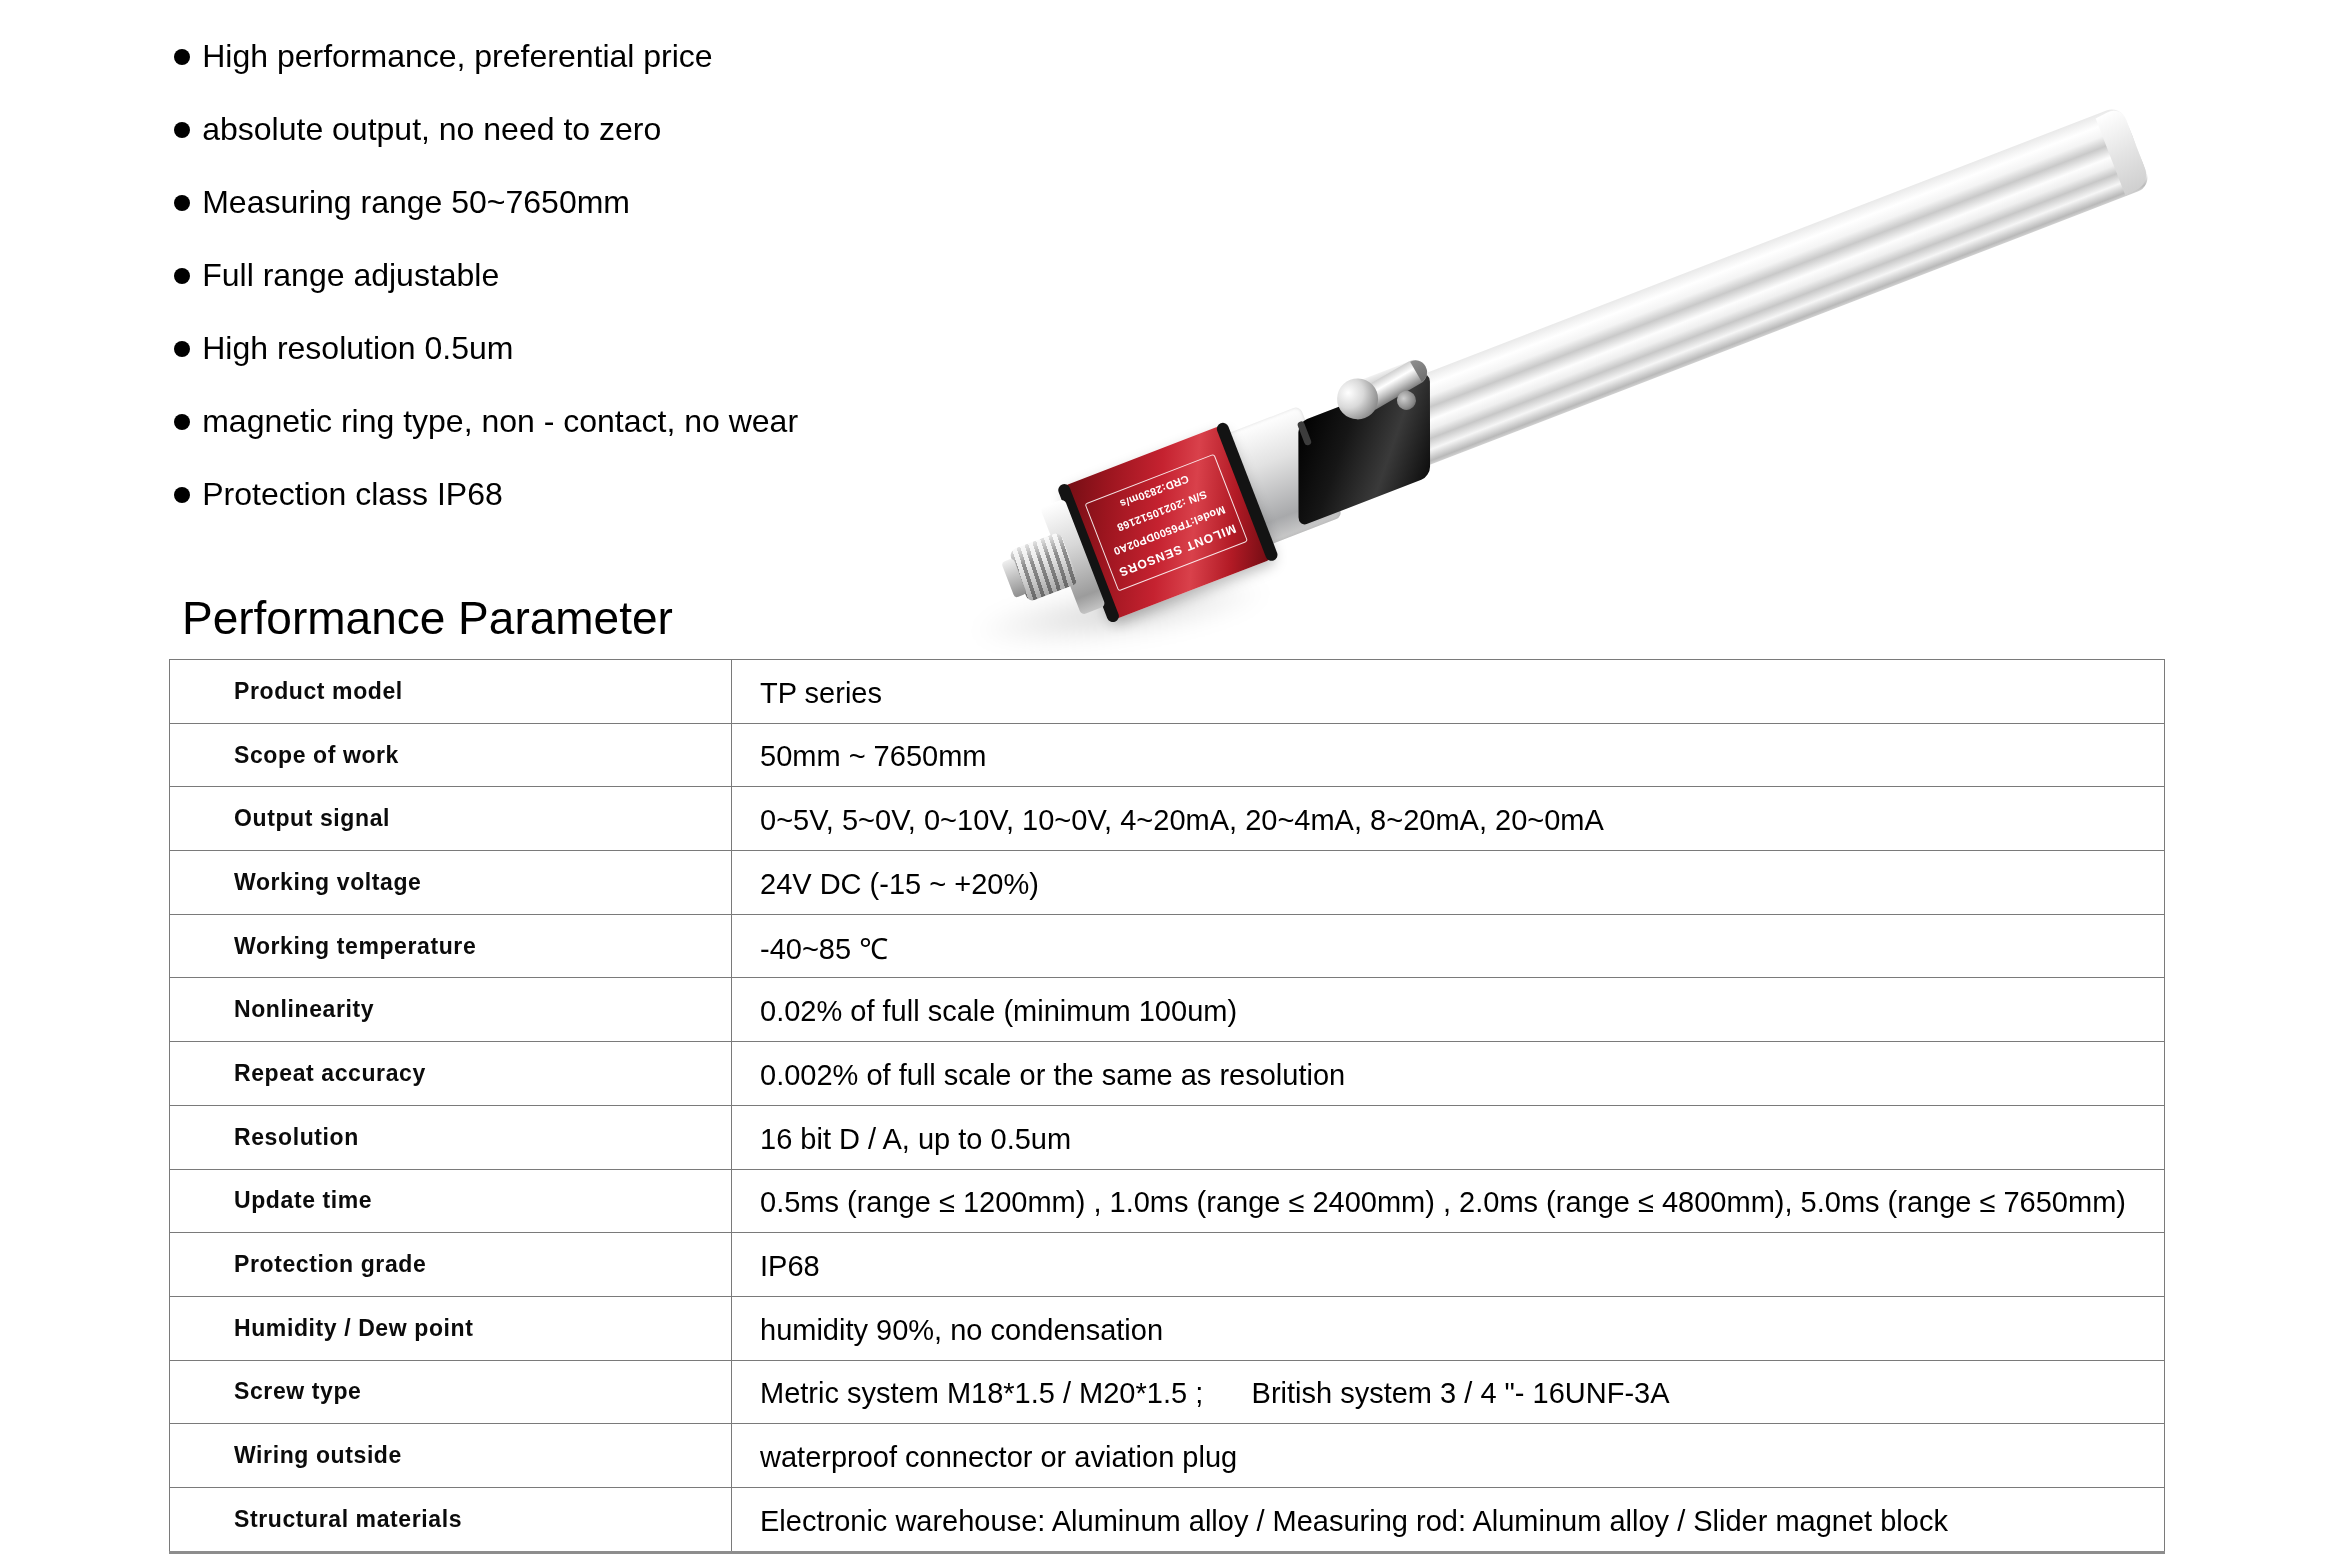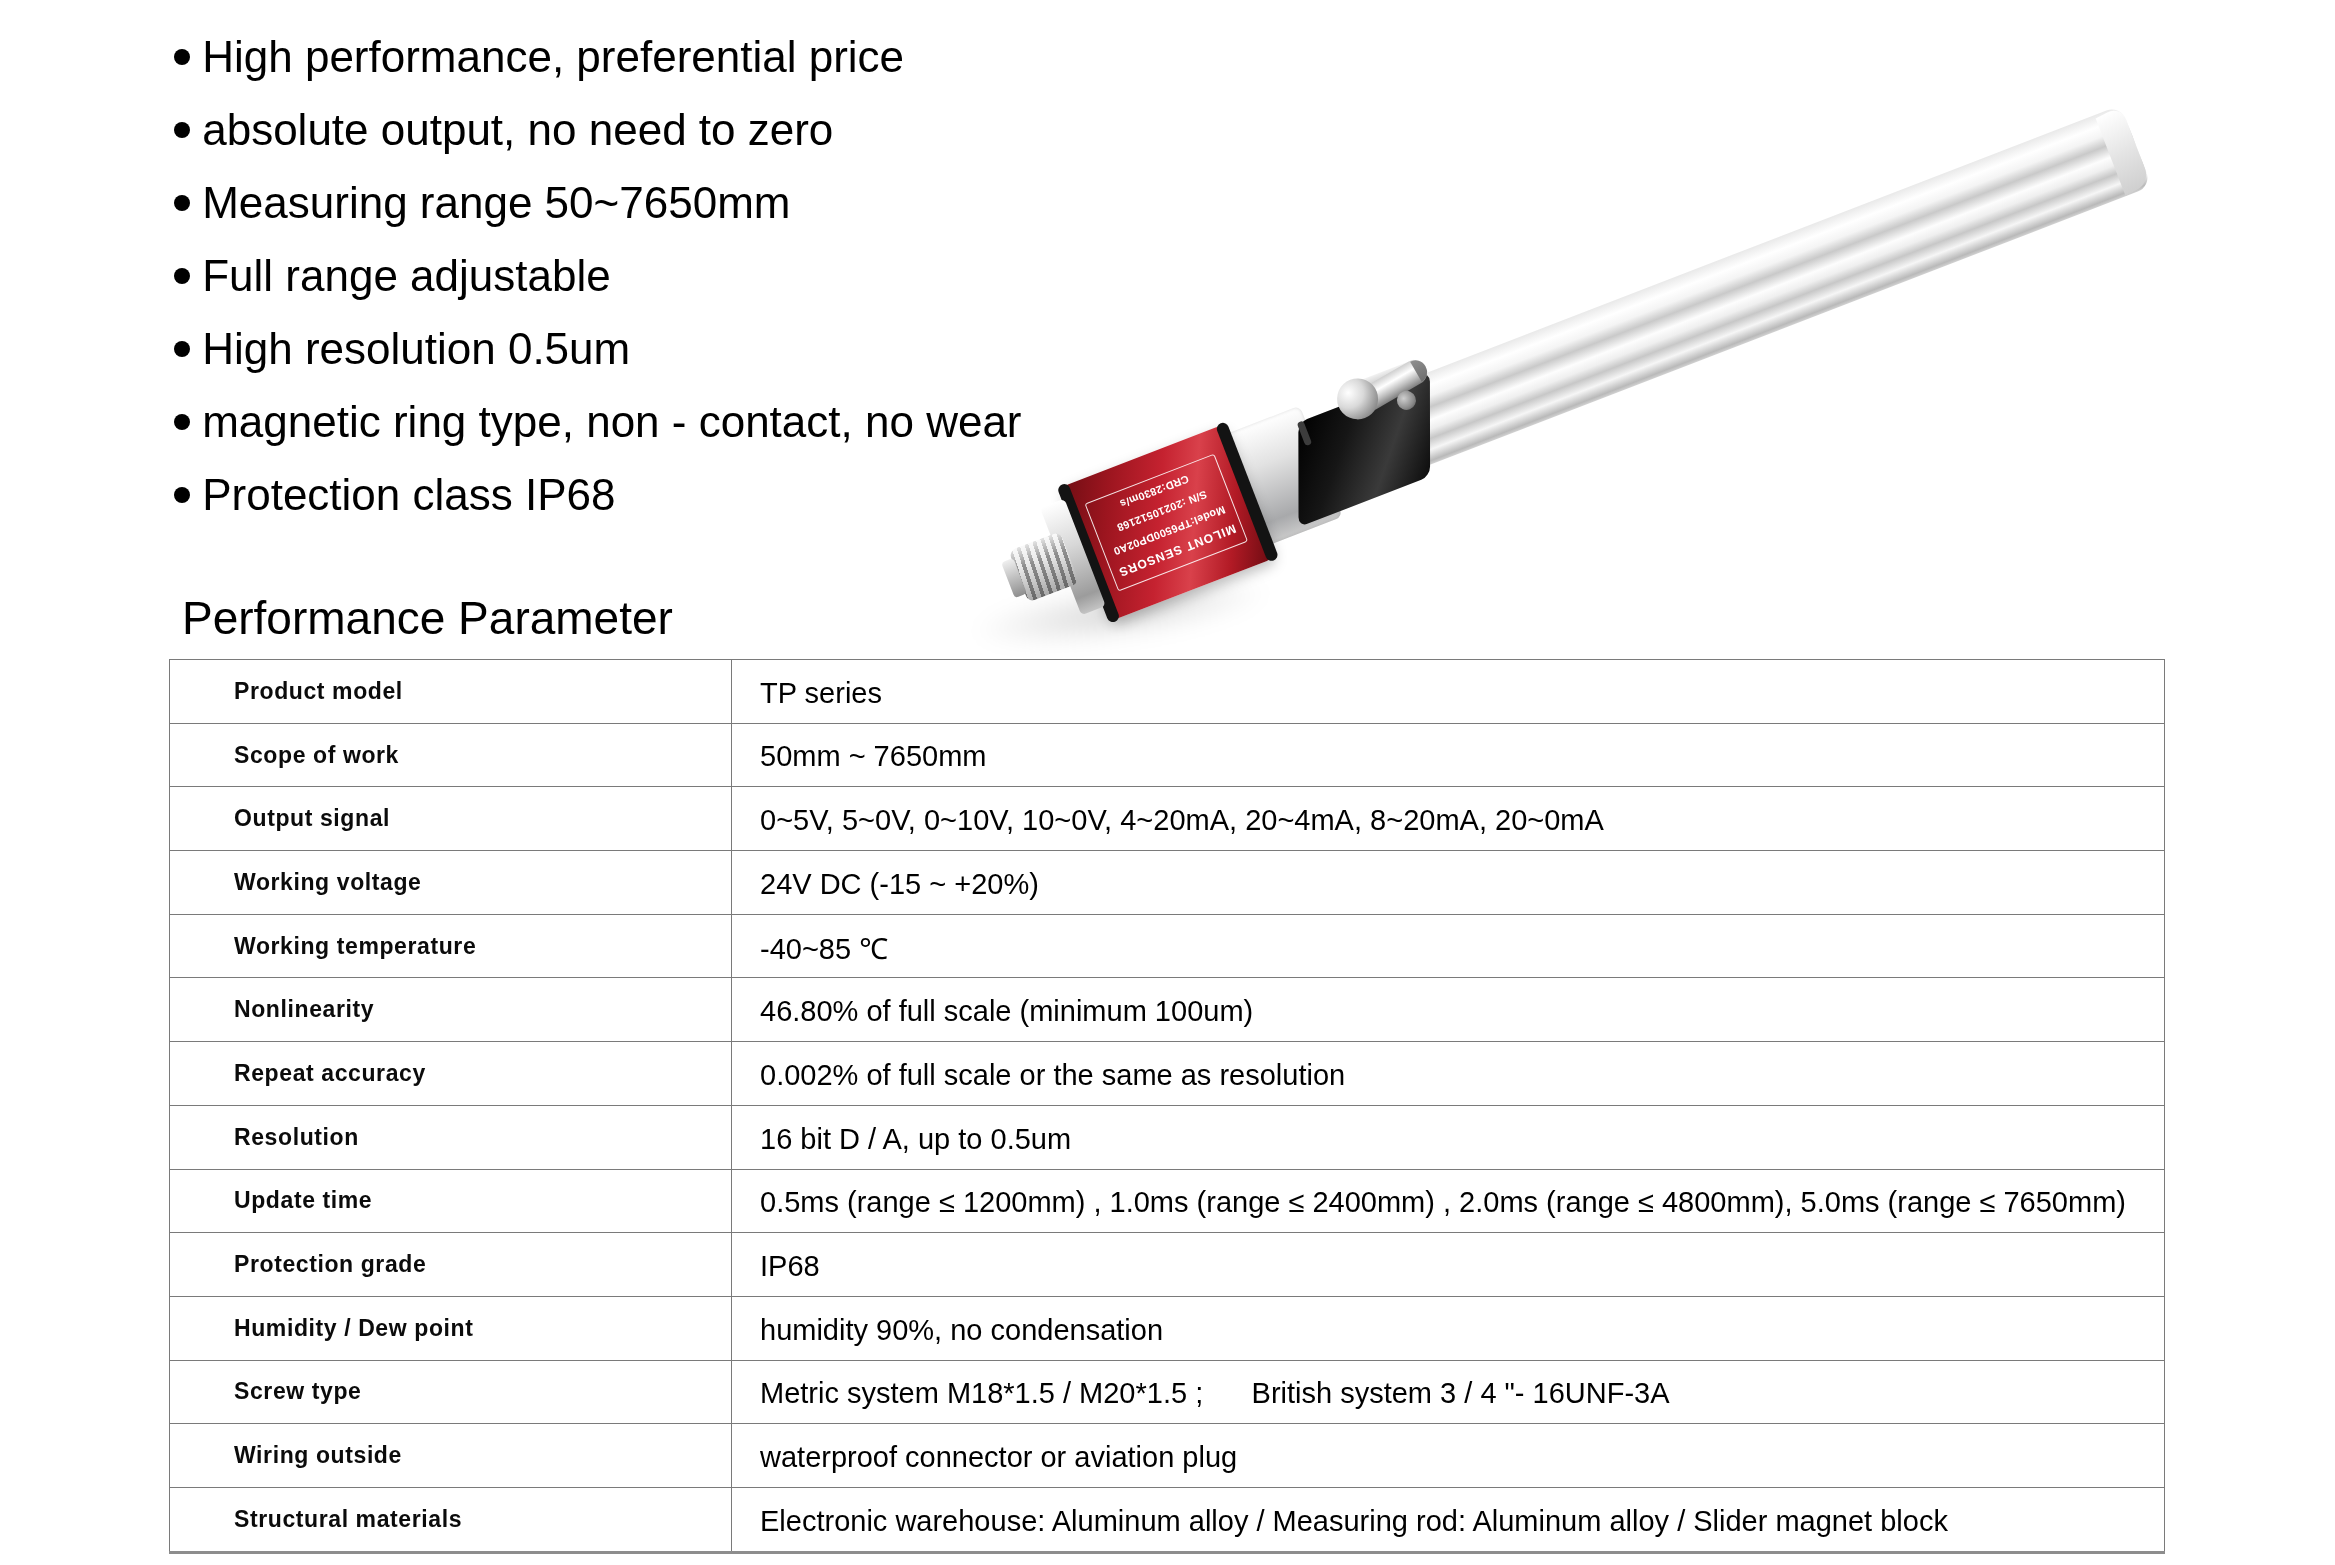--- a/index.html
+++ b/index.html
@@ -3,21 +3,21 @@
 <meta charset="utf-8">
 <style>
   html,body{margin:0;padding:0;background:#fff;}
   #canvas{
     position:relative;width:2335px;height:1566px;background:#ffffff;overflow:hidden;
     font-family:"Liberation Sans", sans-serif;color:#000;
   }
 
   
   .features{position:absolute;left:174px;top:20px;list-style:none;margin:0;padding:0;}
-  .features li{height:73px;display:flex;align-items:center;font-size:44px;line-height:73px;white-space:nowrap;}
+  .features li{height:73px;display:flex;align-items:center;font-size:32px;line-height:73px;white-space:nowrap;}
   .features .dot{width:16px;height:16px;border-radius:50%;background:#000;margin-right:12.2px;flex:0 0 auto;}
 
   
   .section-title{position:absolute;left:182px;top:591px;font-size:46px;font-weight:400;white-space:nowrap;}
 
   
   table.params{
     position:absolute;left:169px;top:659px;width:1996px;
     border-collapse:collapse;table-layout:fixed;
     border:1.9px solid #767676;border-bottom:3.8px solid #8d8d8d;
@@ -194,21 +194,21 @@
       <tr>
         <td class="plabel">Working voltage</td>
         <td class="pvalue">24V DC (-15 ~ +20%)</td>
       </tr>
       <tr>
         <td class="plabel">Working temperature</td>
         <td class="pvalue">-40~85 ℃</td>
       </tr>
       <tr>
         <td class="plabel">Nonlinearity</td>
-        <td class="pvalue">46.80% of full scale (minimum 100um)</td>
+        <td class="pvalue">0.02% of full scale (minimum 100um)</td>
       </tr>
       <tr>
         <td class="plabel">Repeat accuracy</td>
         <td class="pvalue">0.002% of full scale or the same as resolution</td>
       </tr>
       <tr>
         <td class="plabel">Resolution</td>
         <td class="pvalue">16 bit D / A, up to 0.5um</td>
       </tr>
       <tr>

